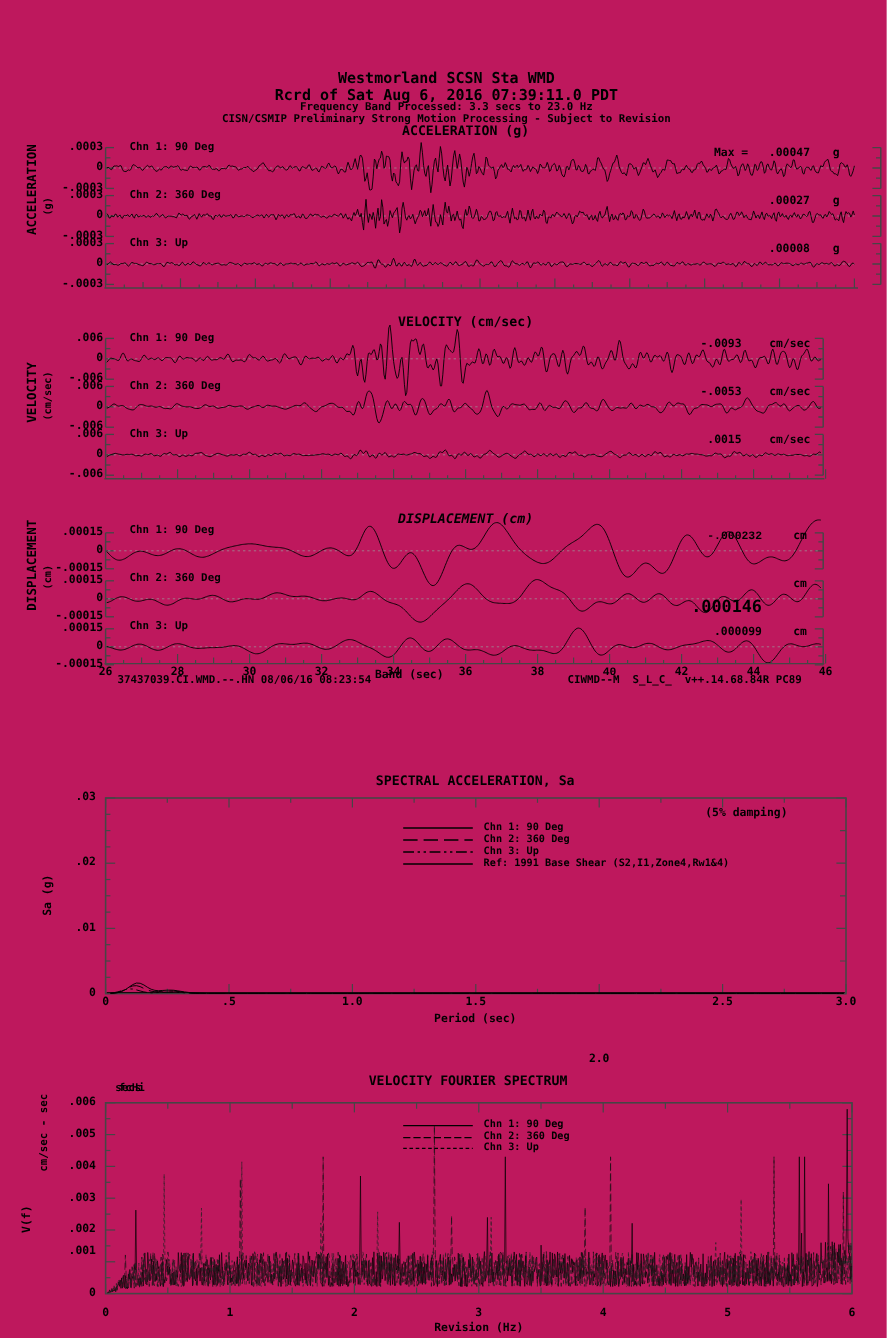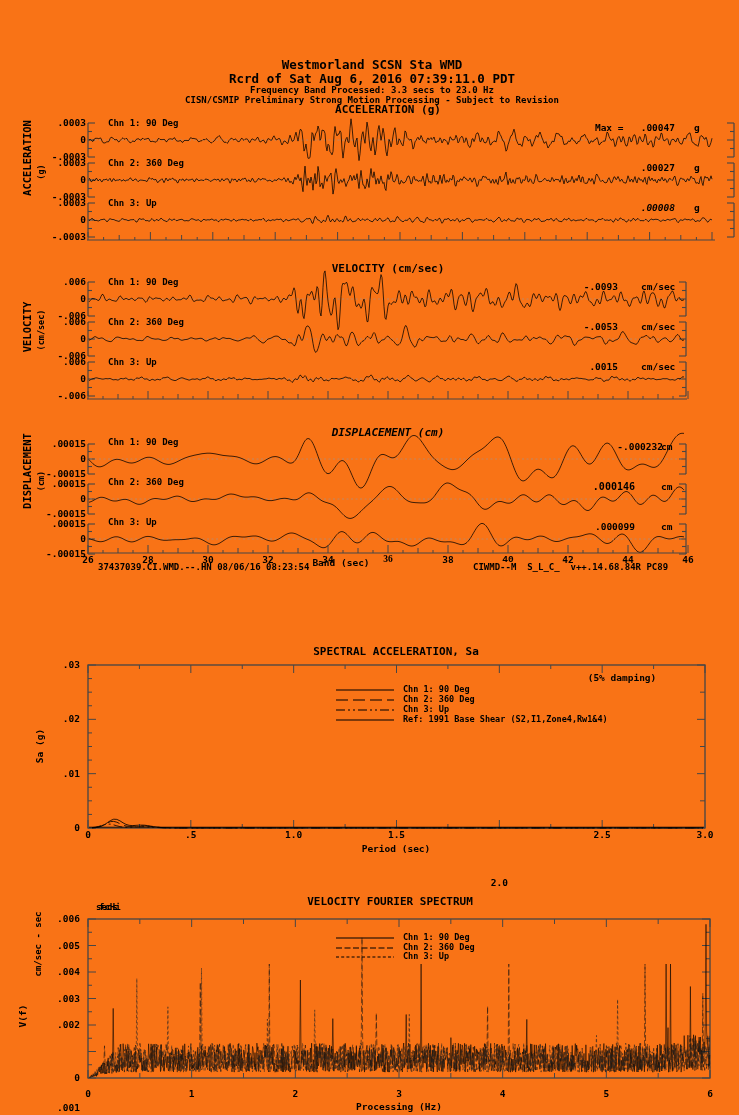--- a/index.html
+++ b/index.html
@@ -1,16 +1,16 @@
 <!DOCTYPE html>
 <html><head>
 <meta charset="utf-8">
 <style>
   html,body{margin:0;padding:0;background:#fff;}
-  .page{position:relative;width:739px;height:1115px;background:#f97316;overflow:hidden;
+  .page{position:relative;width:739px;height:1115px;background:#be185d;overflow:hidden;
         font-family:"DejaVu Sans Mono",monospace;}
   svg{position:absolute;left:0;top:0;}
   .lbl{position:absolute;font-family:"DejaVu Sans Mono",monospace;font-weight:bold;
        color:#000;white-space:pre;line-height:1;}
   .ctr{transform:translate(-50%,-50%);}
   .lft{transform:translate(0,-55%);}
   .rgt{transform:translate(-100%,-55%);}
   .rot{transform:translate(-50%,-50%) rotate(-90deg);}
   .s85{font-size:8.5px;} .s9{font-size:9px;} .s95{font-size:9.5px;}
   .s105{font-size:10.5px;} .s11{font-size:11px;}
@@ -432,21 +432,21 @@
   <div class="lbl s95 ctr" id="time-label">Band (sec)</div>
   <div class="lbl s9 lft" id="footer-left">37437039.CI.WMD.--.HN 08/06/16 08:23:54</div>
   <div class="lbl s9 lft" id="footer-right">CIWMD--M  S_L_C_  v++.14.68.84R PC89</div>
 
   <div class="lbl s11 ctr" id="sa-title">SPECTRAL ACCELERATION, Sa</div>
   <div class="lbl s95 ctr" id="sa-damp">(5% damping)</div>
   <div class="lbl s95 ctr" id="sa-xlabel">Period (sec)</div>
   <div class="lbl s95 rot" id="sa-ylabel">Sa (g)</div>
 
   <div class="lbl s11 ctr" id="f-title">VELOCITY FOURIER SPECTRUM</div>
-  <div class="lbl s95 ctr" id="f-xlabel">Processing (Hz)</div>
+  <div class="lbl s95 ctr" id="f-xlabel">Revision (Hz)</div>
   <div class="lbl s95 rot" id="f-yl-main">V(f)</div>
   <div class="lbl s9 rot" id="f-yl-unit">cm/sec - sec</div>
   <div class="lbl s9 lft" id="fc1">secs</div>
   <div class="lbl s9 lft" id="fc2">fcHi</div>
 
   <div id="gen">
       <div class="lbl rgt" style="font-size: 9.5px; left: 86px; top: 123px;">.0003</div>
       <div class="lbl rgt" style="font-size: 9.5px; left: 86px; top: 140px;">0</div>
       <div class="lbl rgt" style="font-size: 9.5px; left: 86px; top: 157px;">-.0003</div>
       <div class="lbl lft" style="font-size: 9px; left: 108px; top: 124px;">Chn 1: 90 Deg</div>
@@ -455,21 +455,21 @@
       <div class="lbl rgt" style="font-size: 9.5px; left: 86px; top: 163px;">.0003</div>
       <div class="lbl rgt" style="font-size: 9.5px; left: 86px; top: 180px;">0</div>
       <div class="lbl rgt" style="font-size: 9.5px; left: 86px; top: 197px;">-.0003</div>
       <div class="lbl lft" style="font-size: 9px; left: 108px; top: 164px;">Chn 2: 360 Deg</div>
       <div class="lbl rgt" style="font-size: 9.5px; left: 675px; top: 168px;">.00027</div>
       <div class="lbl lft" style="font-size: 9.5px; left: 694px; top: 168px;">g</div>
       <div class="lbl rgt" style="font-size: 9.5px; left: 86px; top: 203px;">.0003</div>
       <div class="lbl rgt" style="font-size: 9.5px; left: 86px; top: 220px;">0</div>
       <div class="lbl rgt" style="font-size: 9.5px; left: 86px; top: 237px;">-.0003</div>
       <div class="lbl lft" style="font-size: 9px; left: 108px; top: 204px;">Chn 3: Up</div>
-      <div class="lbl rgt" style="font-size: 9.5px; left: 675px; top: 208px; font-style: italic;">.00008</div>
+      <div class="lbl rgt" style="font-size: 9.5px; left: 675px; top: 208px;">.00008</div>
       <div class="lbl lft" style="font-size: 9.5px; left: 694px; top: 208px;">g</div>
       <div class="lbl rgt" style="font-size: 9.5px; left: 86px; top: 282px;">.006</div>
       <div class="lbl rgt" style="font-size: 9.5px; left: 86px; top: 299px;">0</div>
       <div class="lbl rgt" style="font-size: 9.5px; left: 86px; top: 316px;">-.006</div>
       <div class="lbl lft" style="font-size: 9px; left: 108px; top: 283px;">Chn 1: 90 Deg</div>
       <div class="lbl rgt" style="font-size: 9.5px; left: 618px; top: 287px;">-.0093</div>
       <div class="lbl lft" style="font-size: 9.5px; left: 641px; top: 287px;">cm/sec</div>
       <div class="lbl rgt" style="font-size: 9.5px; left: 86px; top: 322px;">.006</div>
       <div class="lbl rgt" style="font-size: 9.5px; left: 86px; top: 339px;">0</div>
       <div class="lbl rgt" style="font-size: 9.5px; left: 86px; top: 356px;">-.006</div>
@@ -479,40 +479,40 @@
       <div class="lbl rgt" style="font-size: 9.5px; left: 86px; top: 362px;">.006</div>
       <div class="lbl rgt" style="font-size: 9.5px; left: 86px; top: 379px;">0</div>
       <div class="lbl rgt" style="font-size: 9.5px; left: 86px; top: 396px;">-.006</div>
       <div class="lbl lft" style="font-size: 9px; left: 108px; top: 363px;">Chn 3: Up</div>
       <div class="lbl rgt" style="font-size: 9.5px; left: 618px; top: 367px;">.0015</div>
       <div class="lbl lft" style="font-size: 9.5px; left: 641px; top: 367px;">cm/sec</div>
       <div class="lbl rgt" style="font-size: 9.5px; left: 86px; top: 444px;">.00015</div>
       <div class="lbl rgt" style="font-size: 9.5px; left: 86px; top: 459px;">0</div>
       <div class="lbl rgt" style="font-size: 9.5px; left: 86px; top: 474px;">-.00015</div>
       <div class="lbl lft" style="font-size: 9px; left: 108px; top: 443px;">Chn 1: 90 Deg</div>
-      <div class="lbl rgt" style="font-size: 9.5px; left: 663px; top: 447px;">-.000232</div>
+      <div class="lbl rgt" style="font-size: 9.5px; left: 635px; top: 447px; font-family: Liberation Mono, monospace;">-.000232</div>
       <div class="lbl lft" style="font-size: 9.5px; left: 661px; top: 447px;">cm</div>
       <div class="lbl rgt" style="font-size: 9.5px; left: 86px; top: 484px;">.00015</div>
       <div class="lbl rgt" style="font-size: 9.5px; left: 86px; top: 499px;">0</div>
       <div class="lbl rgt" style="font-size: 9.5px; left: 86px; top: 514px;">-.00015</div>
       <div class="lbl lft" style="font-size: 9px; left: 108px; top: 483px;">Chn 2: 360 Deg</div>
-      <div class="lbl rgt" style="font-size: 10px; left: 635px; top: 487px;">.000146</div>
+      <div class="lbl rgt" style="font-size: 14px; left: 635px; top: 507px;">.000146</div>
       <div class="lbl lft" style="font-size: 9.5px; left: 661px; top: 487px;">cm</div>
       <div class="lbl rgt" style="font-size: 9.5px; left: 86px; top: 524px;">.00015</div>
       <div class="lbl rgt" style="font-size: 9.5px; left: 86px; top: 539px;">0</div>
       <div class="lbl rgt" style="font-size: 9.5px; left: 86px; top: 554px;">-.00015</div>
       <div class="lbl lft" style="font-size: 9px; left: 108px; top: 523px;">Chn 3: Up</div>
       <div class="lbl rgt" style="font-size: 9.5px; left: 635px; top: 527px;">.000099</div>
       <div class="lbl lft" style="font-size: 9.5px; left: 661px; top: 527px;">cm</div>
       <div class="lbl ctr" style="font-size: 9.5px; left: 88px; top: 560px;">26</div>
       <div class="lbl ctr" style="font-size: 9.5px; left: 148px; top: 560px;">28</div>
       <div class="lbl ctr" style="font-size: 9.5px; left: 208px; top: 560px;">30</div>
       <div class="lbl ctr" style="font-size: 9.5px; left: 268px; top: 560px;">32</div>
       <div class="lbl ctr" style="font-size: 9.5px; left: 328px; top: 560px;">34</div>
-      <div class="lbl ctr" style="font-size: 9.5px; left: 388px; top: 560px; font-family: Liberation Serif, serif;">36</div>
+      <div class="lbl ctr" style="font-size: 9.5px; left: 388px; top: 560px;">36</div>
       <div class="lbl ctr" style="font-size: 9.5px; left: 448px; top: 560px;">38</div>
       <div class="lbl ctr" style="font-size: 9.5px; left: 508px; top: 560px; font-family: Liberation Mono, monospace;">40</div>
       <div class="lbl ctr" style="font-size: 9.5px; left: 568px; top: 560px;">42</div>
       <div class="lbl ctr" style="font-size: 9.5px; left: 628px; top: 560px;">44</div>
       <div class="lbl ctr" style="font-size: 9.5px; left: 688px; top: 560px;">46</div>
       <div class="lbl rgt" style="font-size: 9.5px; left: 80px; top: 828px;">0</div>
       <div class="lbl rgt" style="font-size: 9.5px; left: 80px; top: 773.667px;">.01</div>
       <div class="lbl rgt" style="font-size: 9.5px; left: 80px; top: 719.333px;">.02</div>
       <div class="lbl rgt" style="font-size: 9.5px; left: 80px; top: 665px;">.03</div>
       <div class="lbl ctr" style="font-size: 9.5px; left: 88px; top: 835px;">0</div>
@@ -520,21 +520,21 @@
       <div class="lbl ctr" style="font-size: 9.5px; left: 293.667px; top: 835px; text-align: right;">1.0</div>
       <div class="lbl ctr" style="font-size: 9.5px; left: 396.5px; top: 835px;">1.5</div>
       <div class="lbl ctr" style="font-size: 9.5px; left: 499.333px; top: 835px; margin-top: 48px;">2.0</div>
       <div class="lbl ctr" style="font-size: 9.5px; left: 602.167px; top: 835px;">2.5</div>
       <div class="lbl ctr" style="font-size: 9.5px; left: 705px; top: 835px;">3.0</div>
       <div class="lbl lft" style="font-size: 8.5px; left: 403px; top: 690px;">Chn 1: 90 Deg</div>
       <div class="lbl lft" style="font-size: 8.5px; left: 403px; top: 700px;">Chn 2: 360 Deg</div>
       <div class="lbl lft" style="font-size: 8.5px; left: 403px; top: 710px;">Chn 3: Up</div>
       <div class="lbl lft" style="font-size: 8.5px; left: 403px; top: 720px;">Ref: 1991 Base Shear (S2,I1,Zone4,Rw1&amp;4)</div>
       <div class="lbl rgt" style="font-size: 9.5px; left: 80px; top: 1078px;">0</div>
-      <div class="lbl rgt" style="font-size: 9.5px; left: 80px; top: 1108px;">.001</div>
+      <div class="lbl rgt" style="font-size: 9.5px; left: 80px; top: 1043px;">.001</div>
       <div class="lbl rgt" style="font-size: 9.5px; left: 80px; top: 1025px;">.002</div>
       <div class="lbl rgt" style="font-size: 9.5px; left: 80px; top: 998.5px;">.003</div>
       <div class="lbl rgt" style="font-size: 9.5px; left: 80px; top: 972px;">.004</div>
       <div class="lbl rgt" style="font-size: 9.5px; left: 80px; top: 945.5px;">.005</div>
       <div class="lbl rgt" style="font-size: 9.5px; left: 80px; top: 919px;">.006</div>
       <div class="lbl ctr" style="font-size: 9.5px; left: 88px; top: 1094px;">0</div>
       <div class="lbl ctr" style="font-size: 9.5px; left: 191.667px; top: 1094px;">1</div>
       <div class="lbl ctr" style="font-size: 9.5px; left: 295.333px; top: 1094px;">2</div>
       <div class="lbl ctr" style="font-size: 9.5px; left: 399px; top: 1094px;">3</div>
       <div class="lbl ctr" style="font-size: 9.5px; left: 502.667px; top: 1094px;">4</div>

